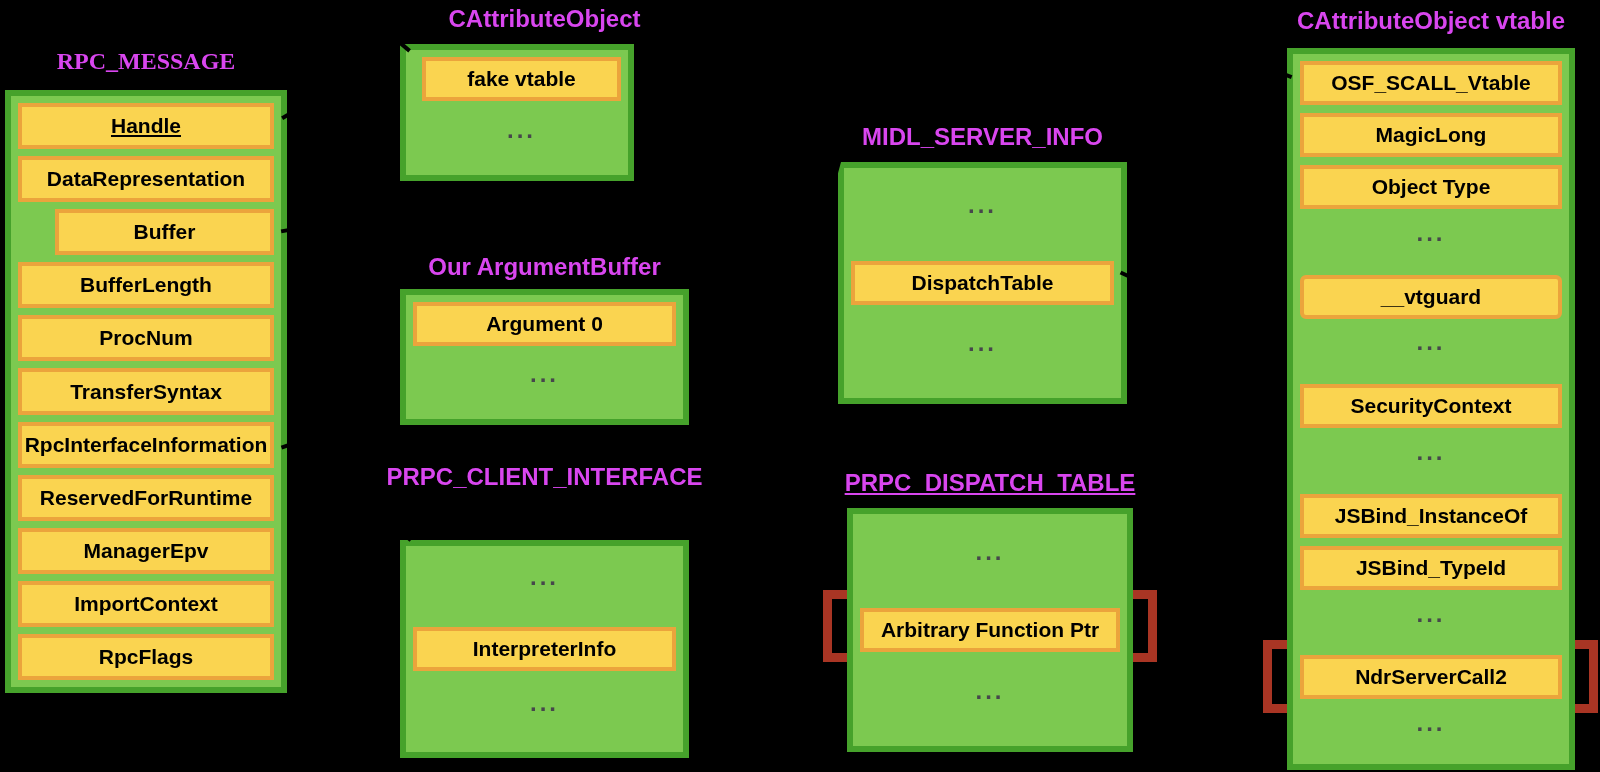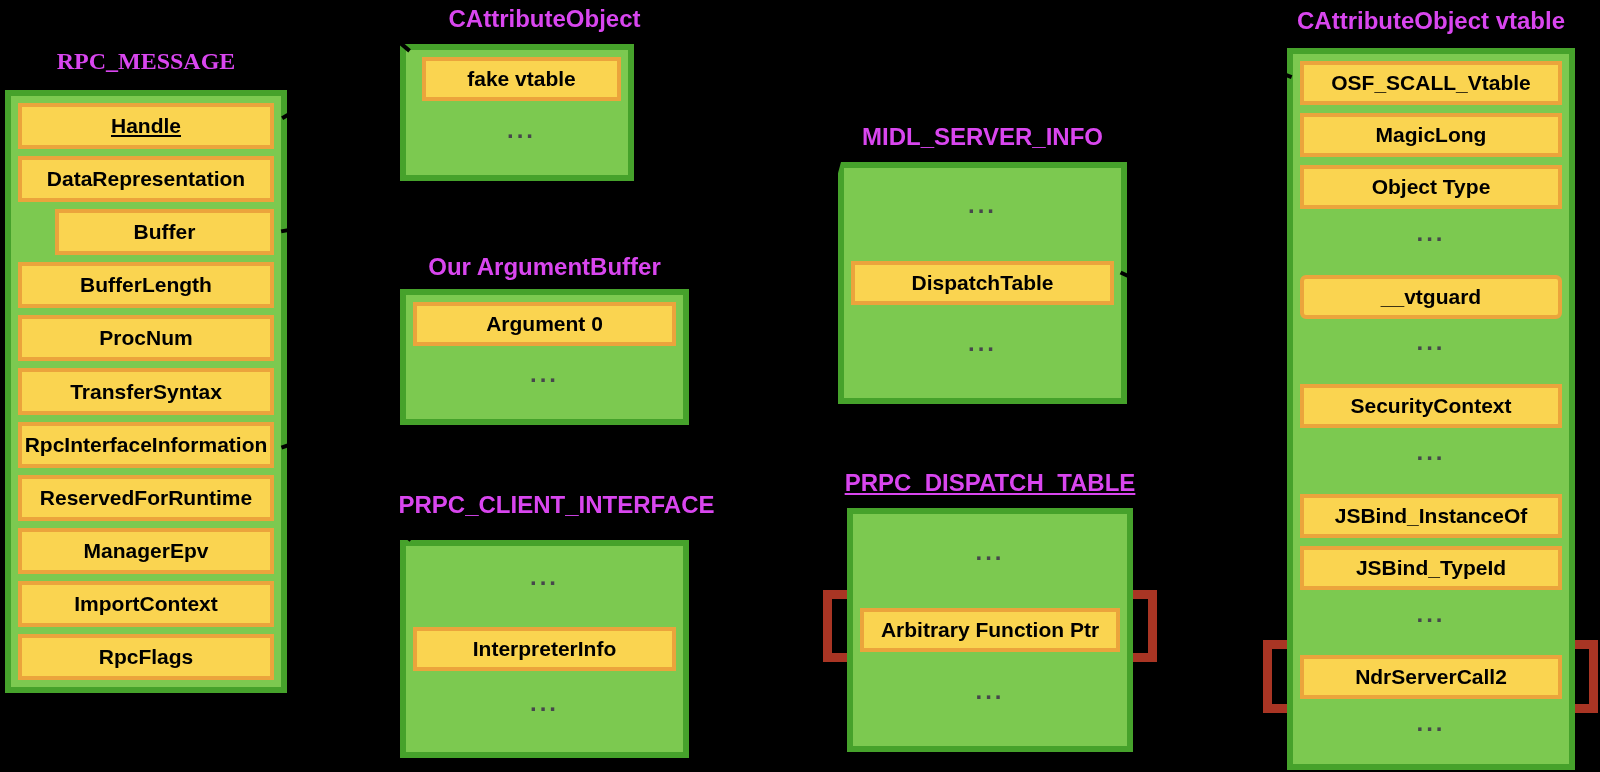--- a/index.html
+++ b/index.html
@@ -82,21 +82,21 @@
     </div>
     <div class="box-title" style="left: 544.5px; top: 252px;">Our ArgumentBuffer</div>
     <div class="struct-box" style="left: 400px; top: 289px; width: 289px; height: 136px; row-gap: 8px;">
       <div class="cell" style="flex: 0 0 44px;">
         <span>Argument 0</span>
       </div>
       <div class="dots" style="flex: 1 1 20px;">
         <span>...</span>
       </div>
     </div>
-    <div class="box-title" style="left: 544.5px; top: 490px; margin-left: 12px;">PRPC_CLIENT_INTERFACE</div>
+    <div class="box-title" style="left: 544.5px; top: 462px;">PRPC_CLIENT_INTERFACE</div>
     <div class="struct-box" style="left: 400px; top: 540px; width: 289px; height: 218px; row-gap: 8px;">
       <div class="dots" style="flex: 1 1 20px;">
         <span>...</span>
       </div>
       <div class="cell" style="flex: 0 0 44px;">
         <span>InterpreterInfo</span>
       </div>
       <div class="dots" style="flex: 1 1 20px;">
         <span>...</span>
       </div>

